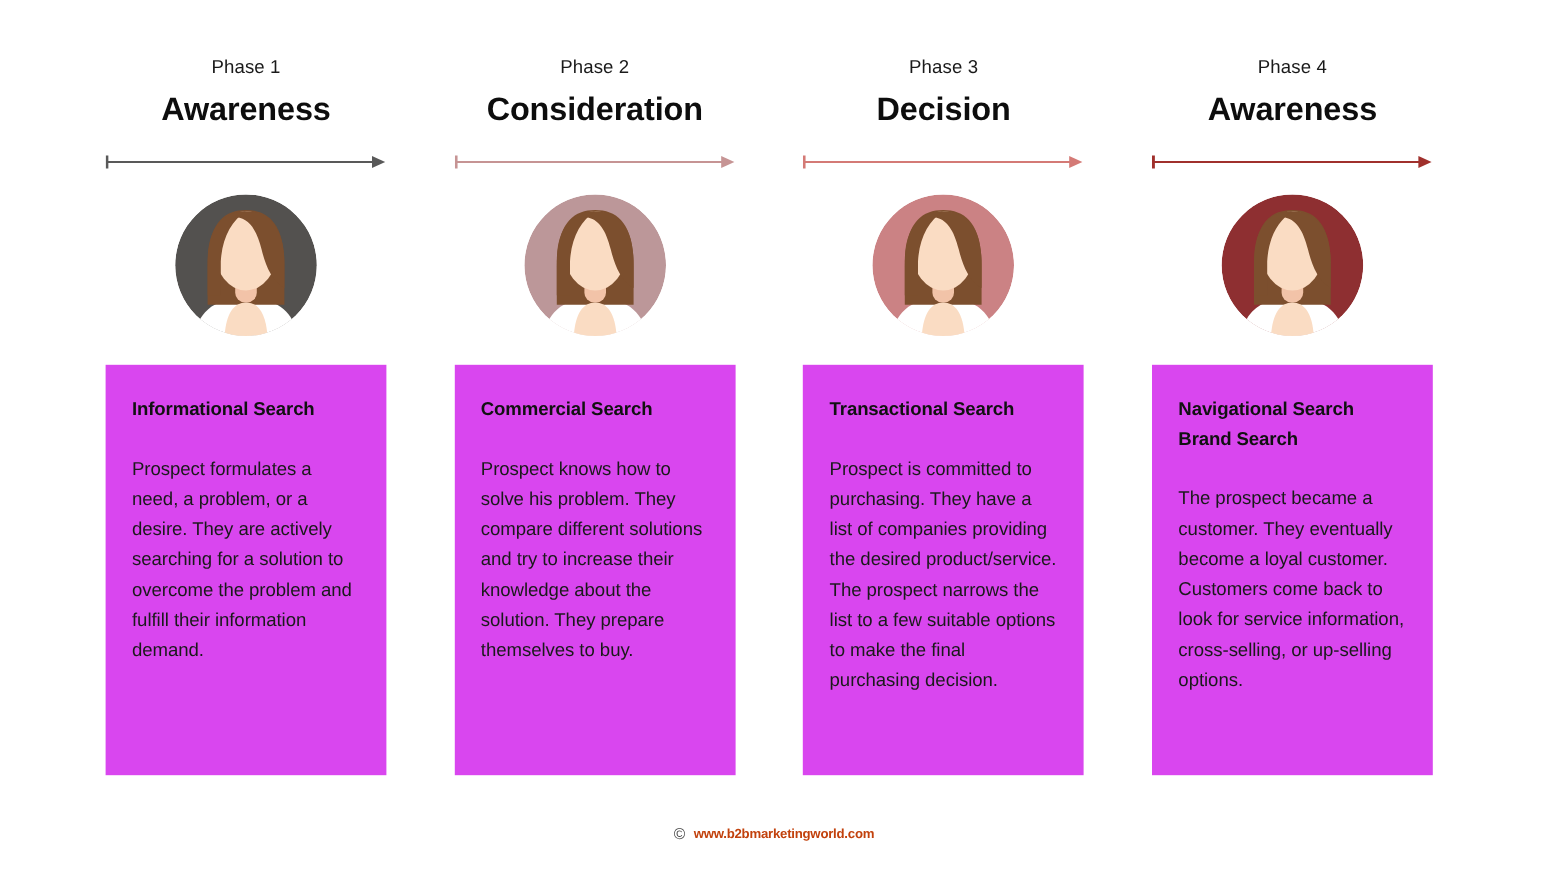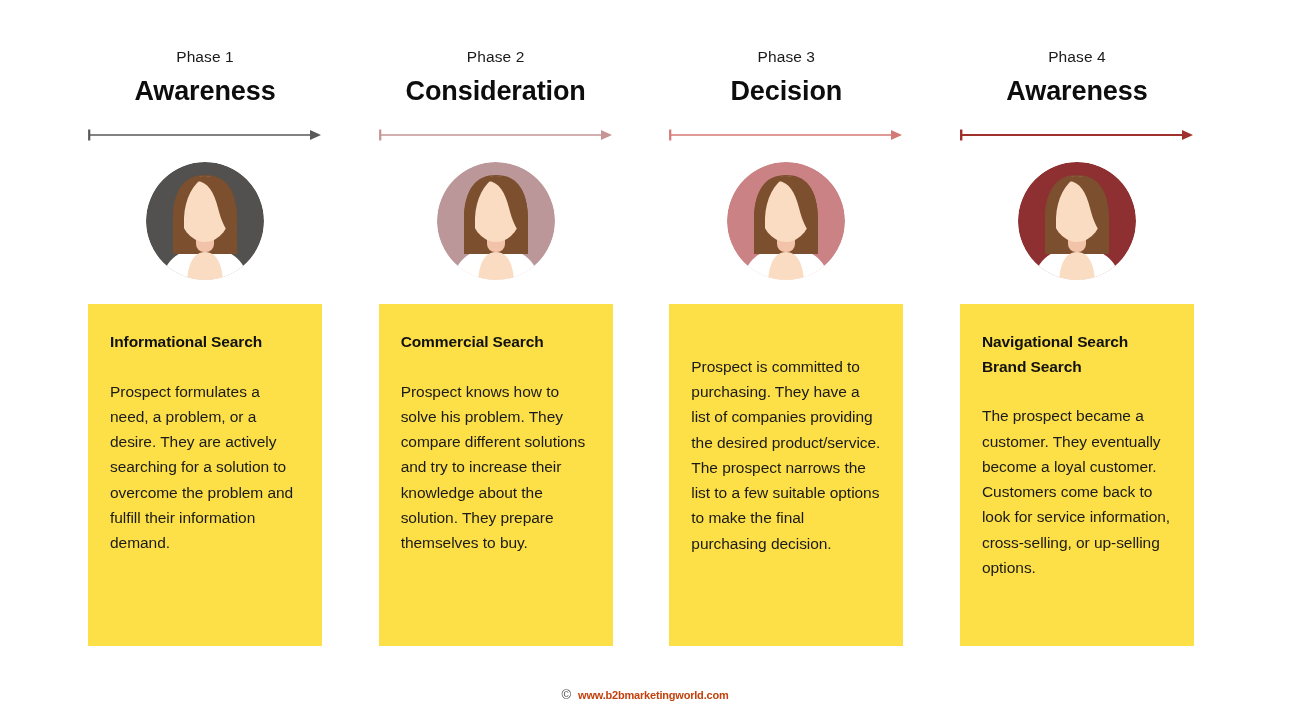--- a/index.html
+++ b/index.html
@@ -75,21 +75,21 @@
     height: 140px;
     margin-top: 4px;
     display: flex;
     align-items: center;
     justify-content: center;
   }
   .avatar-svg { display: block; }
 
   
   .card {
-    background: #fde047;
+    background: #d946ef;
     margin-top: 12px;
     padding: 26px 22px 24px 22px;
     box-sizing: border-box;
   }
   .card-title {
     font-size: 15.5px;
     font-weight: 700;
     color: #111111;
     line-height: 1.6;
     letter-spacing: -0.1px;
@@ -247,20 +247,21 @@
             <ellipse class="av-ear-l" cx="36" cy="51" rx="5" ry="8" fill="#fadcc3"></ellipse>
             <ellipse class="av-ear-r" cx="86" cy="51" rx="5" ry="8" fill="#fadcc3"></ellipse>
             <ellipse class="av-face" cx="61" cy="47" rx="26" ry="33" fill="#fadcc3"></ellipse>
             <path class="av-fringe" d="M61 14 C80 14 93 27 93 57 L93 78 C82 72 77 58 74 46 C70 30 64 20 53 19 C55 16 58 14 61 14 Z" fill="#7c4f2e"></path>
             <path class="av-strand-l" d="M29 56 C29 30 40 14 61 14 C49 22 41 36 40 56 L40 84 L29 84 Z" fill="#7c4f2e"></path>
             <path class="av-chest" d="M43 124 C43 101 50 90 61 90 C72 90 79 101 79 124 Z" fill="#fadcc3"></path>
           </g>
         </svg>
       </div>
       <div class="card">
+        <div class="card-title">Transactional Search</div>
         <div class="card-body">Prospect is committed to purchasing. They have a list of companies providing the desired product/service. The prospect narrows the list to a few suitable options to make the final purchasing decision.</div>
       </div>
     </div>
 
     <div class="column col-3">
       <div class="phase-label">Phase 4</div>
       <div class="phase-title">Awareness</div>
       <div class="arrow-wrap">
         <svg class="arrow-svg" width="234" height="16" viewBox="0 0 234 16">
           <line class="arr-cap" x1="1.2" y1="2.5" x2="1.2" y2="13.5" stroke="#a0302c" stroke-width="2.4"></line>

